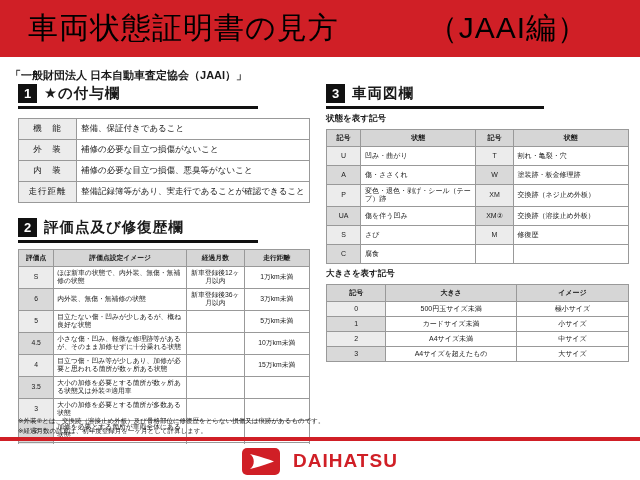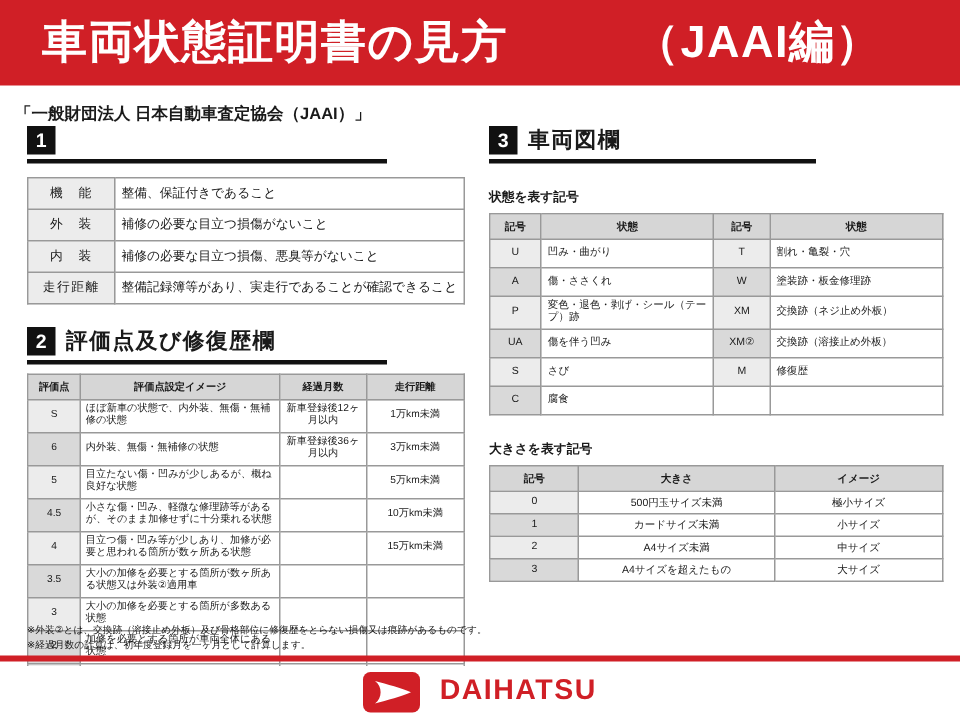--- a/index.html
+++ b/index.html
@@ -2,21 +2,21 @@
 <html lang="ja" style="--red: #d01f26;"><head>
 <meta charset="utf-8">
 <style>
   :root{ --red:#d01f26; }
   *{box-sizing:border-box; margin:0; padding:0;}
   html,body{width:640px; height:480px; overflow:hidden; background:#fff;
     font-family:"Liberation Sans","DejaVu Sans",sans-serif; color:#1a1a1a;}
   .banner{position:absolute; top:0; left:0; width:640px; height:57px;
     background:var(--red,#d01f26); display:flex; align-items:center;
     padding:0 52px 0 28px; justify-content:space-between;}
-  .banner-title,.banner-edition{color:#ffffff; font-weight:700; font-size:30px; letter-spacing:1px; white-space:nowrap;}
+  .banner-title,.banner-edition{color:#000000; font-weight:400; font-size:30px; letter-spacing:1px; white-space:nowrap;}
   .subtitle{position:absolute; top:68px; left:10px; font-size:11px; font-weight:700;}
 
   .col{position:absolute; top:84px;}
   .col-left{left:18px; width:292px;}
   .col-right{left:326px; width:303px;}
 
   .sec-head{display:flex; align-items:center; gap:7px; border-bottom:3px solid #111; padding-bottom:3px;}
   .sec-head.w1{width:240px;} .sec-head.w3{width:218px;}
   .sec-num{width:19px; height:19px; background:#111; color:#fff; font-size:13px; font-weight:800;
     display:grid; place-items:center; flex:0 0 auto;}
@@ -31,21 +31,21 @@
   .tbl1 td:first-child{background:#ececec; text-align:center; letter-spacing:1px;}
 
   .sec2{margin-top:15px;}
   .tbl2{margin-top:6px;}
   .tbl2 th{font-size:6.8px; padding:3px 2px;}
   .tbl2 td{font-size:6.8px; line-height:1.25; text-align:center; padding:2px 3px;}
   .tbl2 tbody td:first-child{background:#ececec;}
   .tbl2 tbody tr:nth-child(even) td:first-child{background:#d9d9d9;}
   .tbl2 td:nth-child(2){text-align:left;}
 
-  .sub-label{font-size:8.5px; font-weight:800; margin-top:17px;}
+  .sub-label{font-size:8.5px; font-weight:800; margin-top:4px;}
   .tbl-state{margin-top:4px;}
   .tbl-state th{font-size:7px; padding:3px 2px;}
   .tbl-state td{font-size:7px; height:19px; text-align:left; padding:2px 4px; line-height:1.2;}
   .tbl-state td:nth-child(odd){text-align:center;}
   .tbl-state td:nth-child(odd):not(:empty){background:#ececec;}
   .tbl-state tr:nth-child(even) td:nth-child(odd):not(:empty){background:#d9d9d9;}
 
   .tbl-size{margin-top:4px; width:183px;}
   .tbl-size th{font-size:7px; padding:3px 2px;}
   .tbl-size td{font-size:7px; height:15px; text-align:center; padding:1px 3px;}
@@ -67,20 +67,21 @@
 <div class="banner">
   <span class="banner-title">車両状態証明書の見方</span>
   <span class="banner-edition">（JAAI編）</span>
 </div>
 
 <div class="subtitle">「一般財団法人 日本自動車査定協会（JAAI）」</div>
 
 <div class="col col-left">
   <div class="sec-head w1">
     <span class="sec-num">1</span>
+    <span class="sec-title">★の付与欄</span>
   </div>
   <table class="tbl tbl1">
     <colgroup>
         <col style="width:58px">
         <col>
       </colgroup>
     <tbody>
         <tr>
           <td>機　能</td>
           <td>整備、保証付きであること</td>

